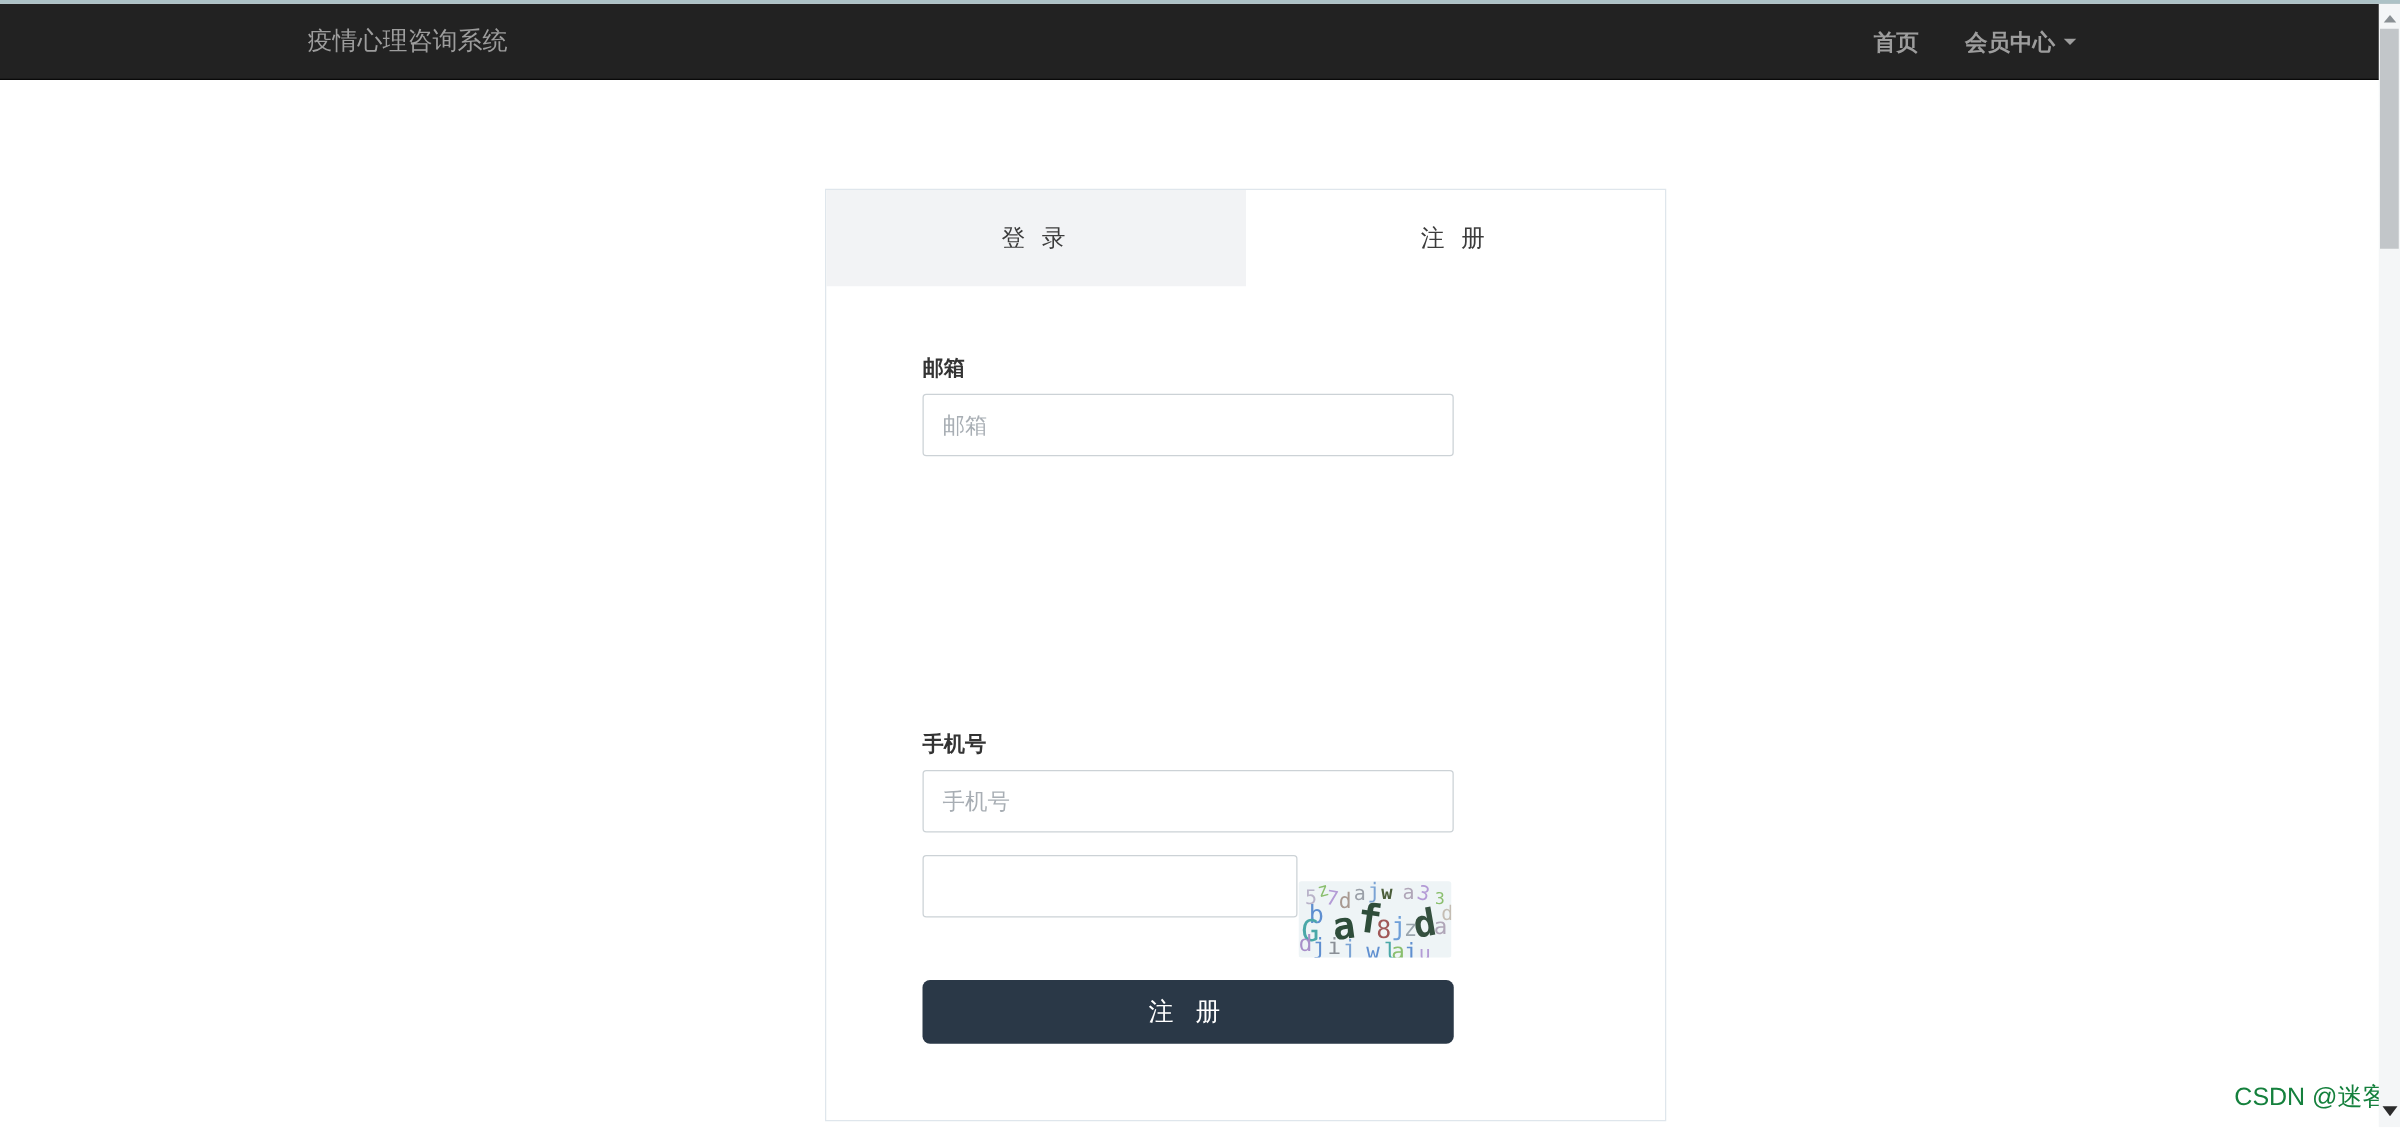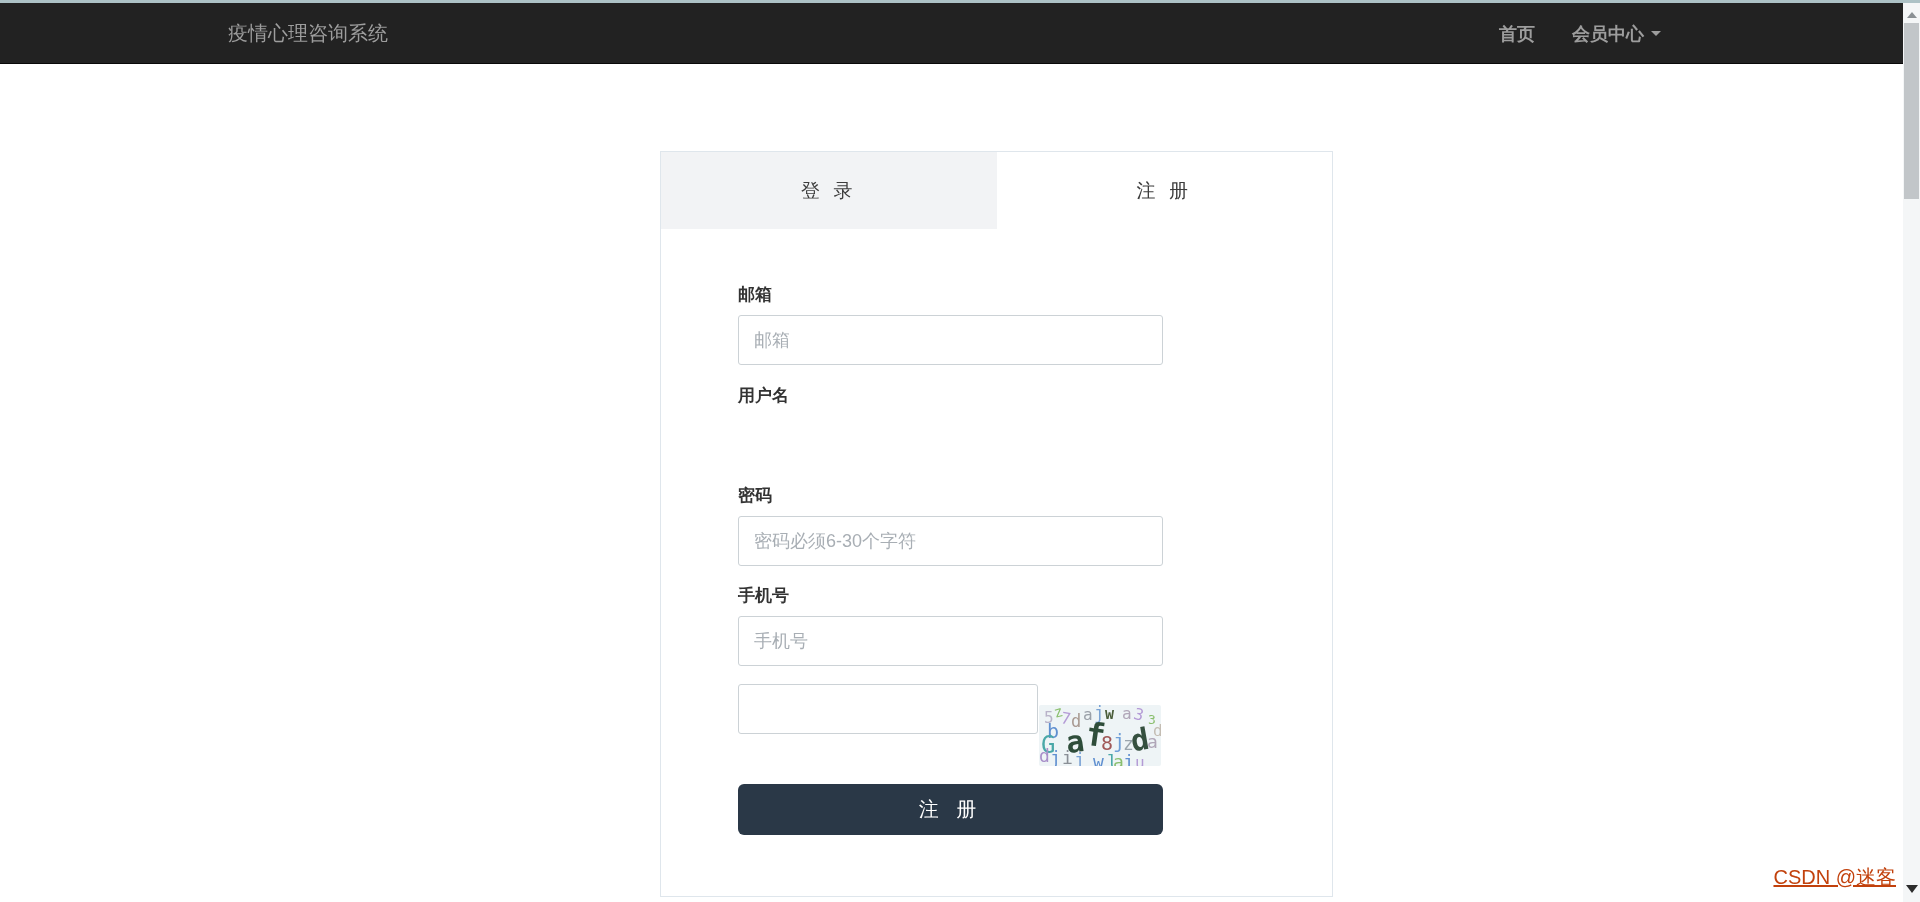--- a/index.html
+++ b/index.html
@@ -3,21 +3,21 @@
 <meta charset="utf-8">
 <style>
   * { margin:0; padding:0; box-sizing:border-box; }
   html,body { background:#fff; }
   body { font-family:"Liberation Sans","DejaVu Sans",sans-serif; }
   #screen { position:relative; width:1920px; height:902px; background:#fff; overflow:hidden; }
 
   .top-strip { position:absolute; left:0; top:0; width:1920px; height:3px; background:var(--strip,#adc2c6); z-index:20; }
 
   .navbar { position:absolute; left:0; top:3px; width:1920px; height:61px; background:var(--navbar_bg,#222); border-bottom:1px solid #090909; }
-  .brand { position:absolute; left:228px; top:0; height:79px; line-height:61px; font-size:20px; color:var(--navbar_text,#9d9d9d); white-space:nowrap;text-align:center; }
+  .brand { position:absolute; left:246px; top:0; height:79px; line-height:61px; font-size:20px; color:var(--navbar_text,#9d9d9d); white-space:nowrap;text-align:center; }
   .nav-right { position:absolute; right:259px; top:0; height:61px; display:flex; align-items:center; gap:37px;font-weight:bold; }
   .nav-link { font-size:18px; color:var(--navbar_text,#9d9d9d); cursor:pointer; display:flex; align-items:center; gap:7px; white-space:nowrap; }
   .caret { width:0; height:0; border-left:5px solid transparent; border-right:5px solid transparent; border-top:5px solid var(--navbar_text,#9d9d9d); display:inline-block; }
 
   .card { position:absolute; left:660px; top:151px; width:673px; height:746px; background:#fff; border:1px solid var(--card_border,#dfe6ec); }
   .tabs { position:absolute; left:0; top:0; width:100%; height:77px; display:flex; }
   .tab { flex:1; display:flex; align-items:center; justify-content:center; font-size:19px; letter-spacing:4px; color:#3c3c3c; cursor:pointer; }
   .tab.inactive { background:var(--tab_inactive_bg,#f2f3f5); }
   .tab.active { background:#fff; }
 
@@ -26,21 +26,21 @@
   .group input { display:block; width:425px; height:50px; border:1px solid var(--input_border,#ccd2d6); border-radius:3px; font-size:18px; color:#333; padding:0 15px; outline:none; background:#fff; font-family:inherit; }
   .group input::placeholder { color:var(--placeholder,#a8aeb4); opacity:1; }
   .group.captcha-row input { width:300px; }
   .g1{top:131px;} .g2{top:232px;} .g3{top:332px;} .g4{top:432px;} .g5{top:532px;}
 
   .captcha-box { position:absolute; left:301px; top:21px; width:122px; height:61px; background:var(--captcha_bg,#eef4f6); overflow:hidden; cursor:pointer; border-radius:2px; }
   .captcha-box span { position:absolute; line-height:1; font-family:"DejaVu Sans Mono","Liberation Mono",monospace; }
 
   .submit-btn { position:absolute; left:77px; top:632px; width:425px; height:51px; background:var(--accent_btn,#2a3847); color:#fff; font-size:20px; letter-spacing:6px; border:none; border-radius:6px; cursor:pointer; font-family:inherit; }
 
-  .watermark { position:absolute; right:24px; top:864px; font-size:20px; color:#c2410c; white-space:nowrap; z-index:5;text-decoration:underline; }
+  .watermark { position:absolute; right:10px; top:864px; font-size:20px; color:#15803d; white-space:nowrap; z-index:5; }
 
   .scrollbar { position:absolute; right:0; top:3px; width:17px; height:899px; background:#f4f6f7; z-index:15; }
   .sb-up { position:absolute; top:5px; left:0; width:17px; height:14px; display:flex; align-items:center; justify-content:center; cursor:pointer; }
   .sb-up i { width:0; height:0; border-left:5px solid transparent; border-right:5px solid transparent; border-bottom:6px solid #8a9094; }
   .sb-thumb { position:absolute; top:20px; left:1px; width:15px; height:176px; background:#c2c6c9; cursor:pointer; }
   .sb-down { position:absolute; bottom:6px; left:0; width:17px; height:14px; display:flex; align-items:center; justify-content:center; cursor:pointer; }
   .sb-down i { width:0; height:0; border-left:6px solid transparent; border-right:6px solid transparent; border-top:8px solid #2b2b2b; }
 </style>
 </head>
 <body>
@@ -67,27 +67,22 @@
       <div class="tab inactive">登 录</div>
       <div class="tab active">注 册</div>
     </div>
 
     <div class="group g1">
       <label>邮箱</label>
       <input type="text" placeholder="邮箱" style="">
     </div>
 
     <div class="group g2">
-      <label>用户名</label>
     </div>
 
-    <div class="group g3">
-      <label>密码</label>
-      <input type="password" placeholder="密码必须6-30个字符" style="">
-    </div>
 
     <div class="group g4">
       <label>手机号</label>
       <input type="text" placeholder="手机号" style="">
     </div>
 
     <div class="group g5 captcha-row">
       <input type="text" style="">
       <div class="captcha-box">
           <span style="left: 5px; top: 5px; font-size: 16px; color: rgb(185, 179, 201); transform: rotate(0deg); font-weight: 400;">5</span>

